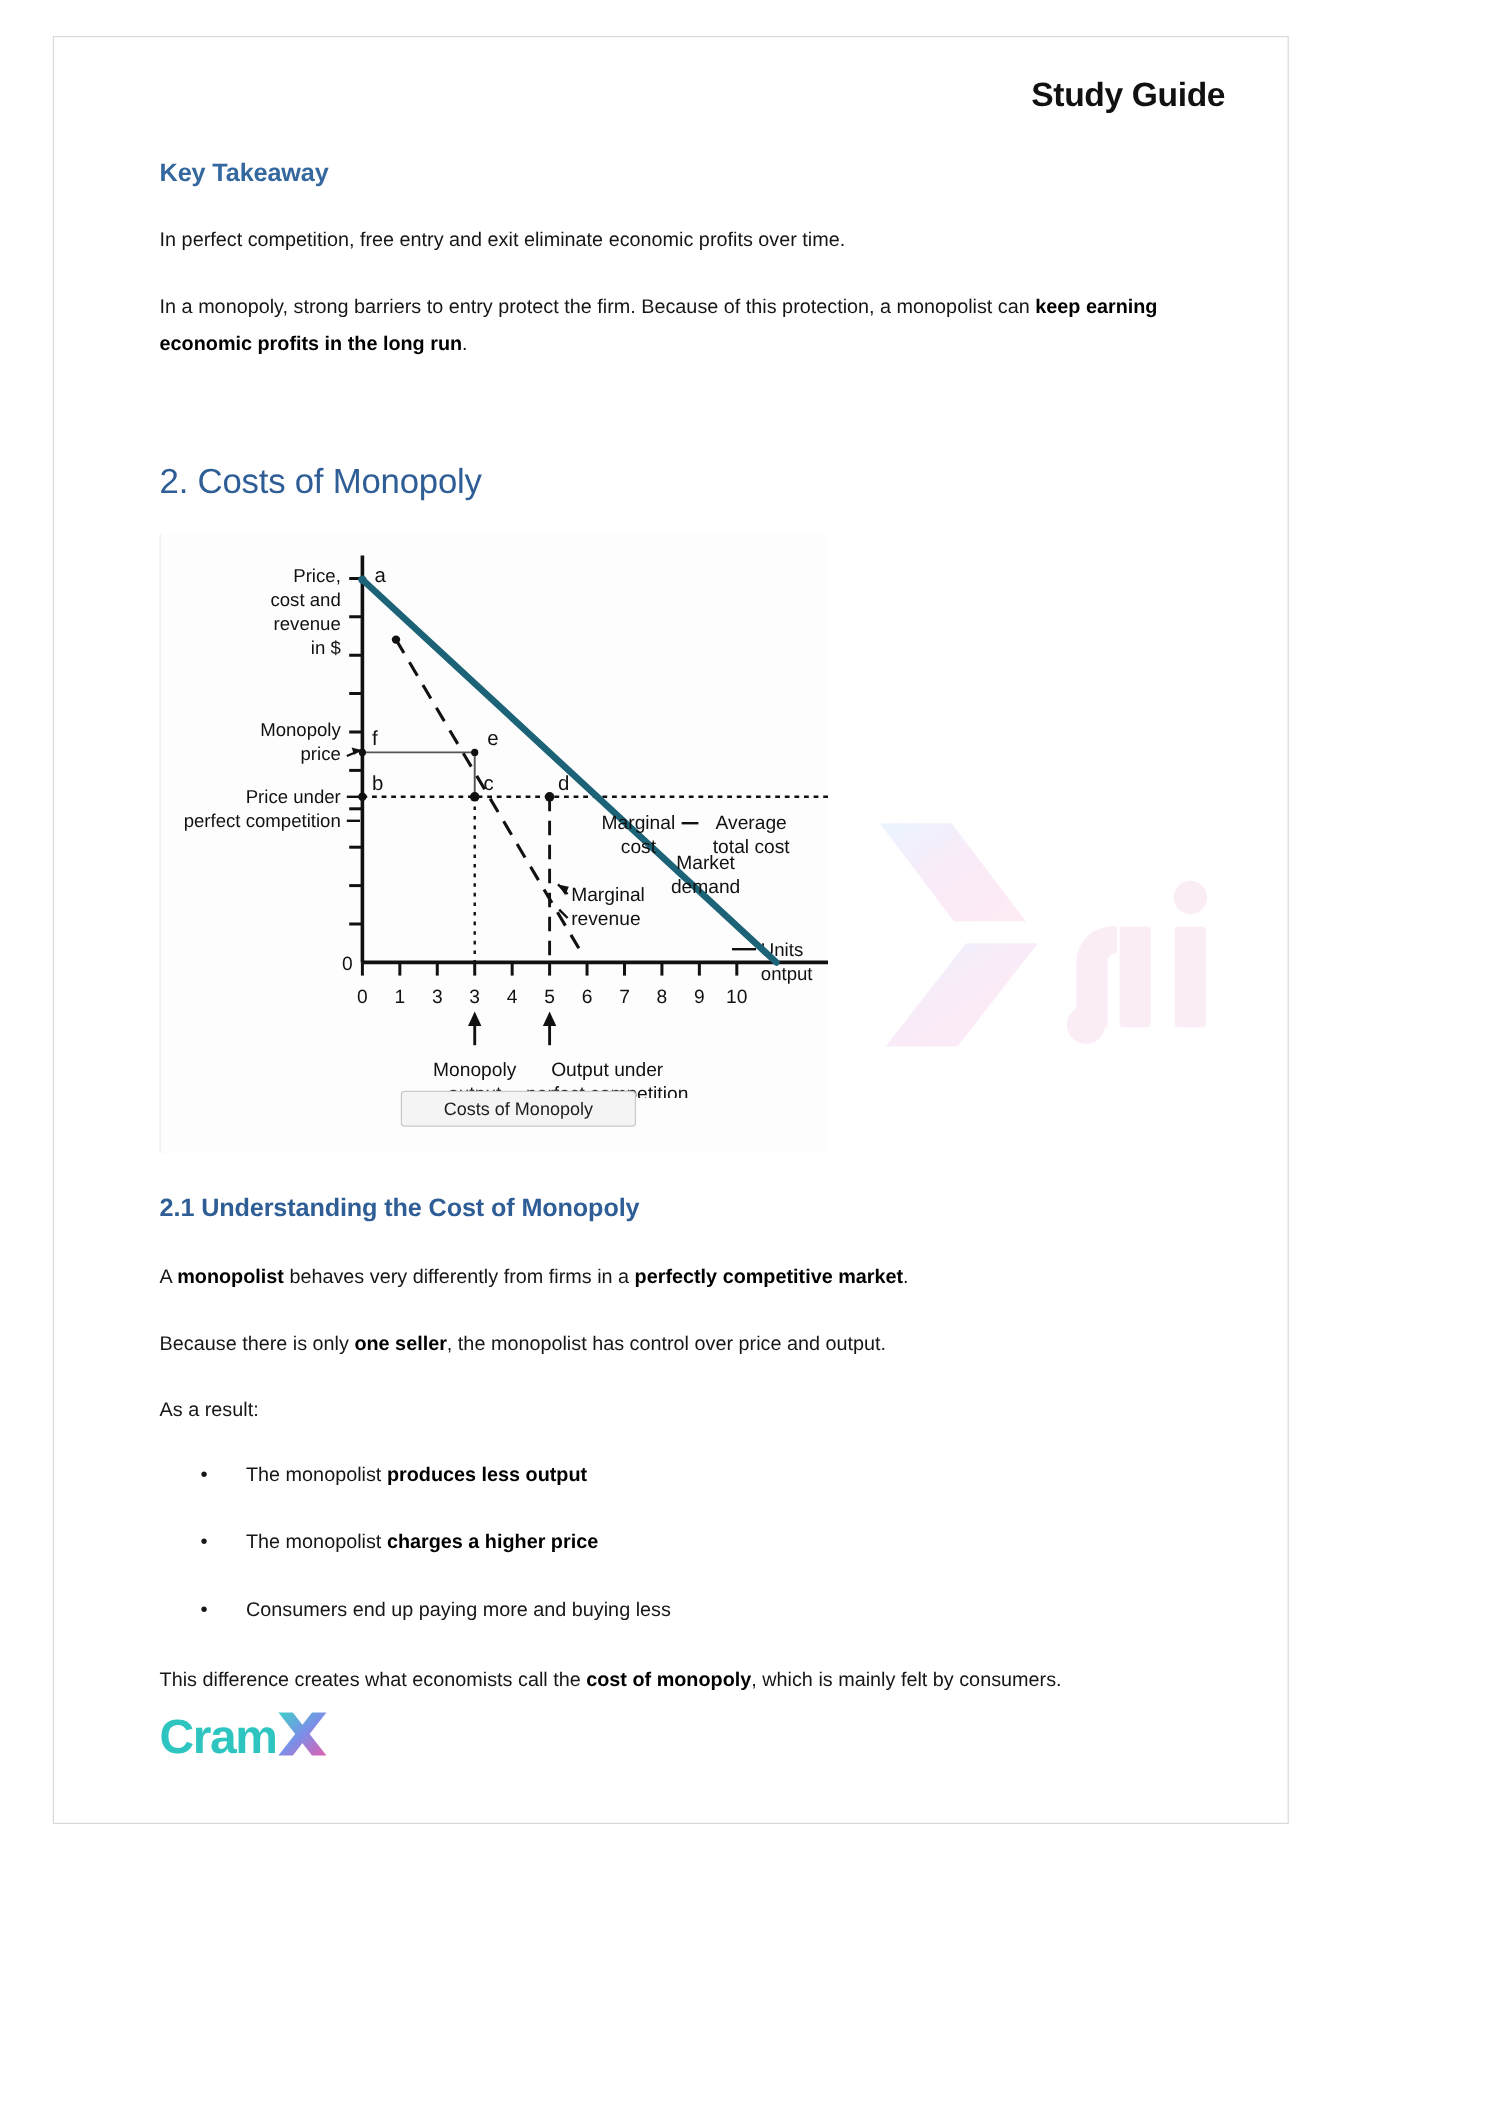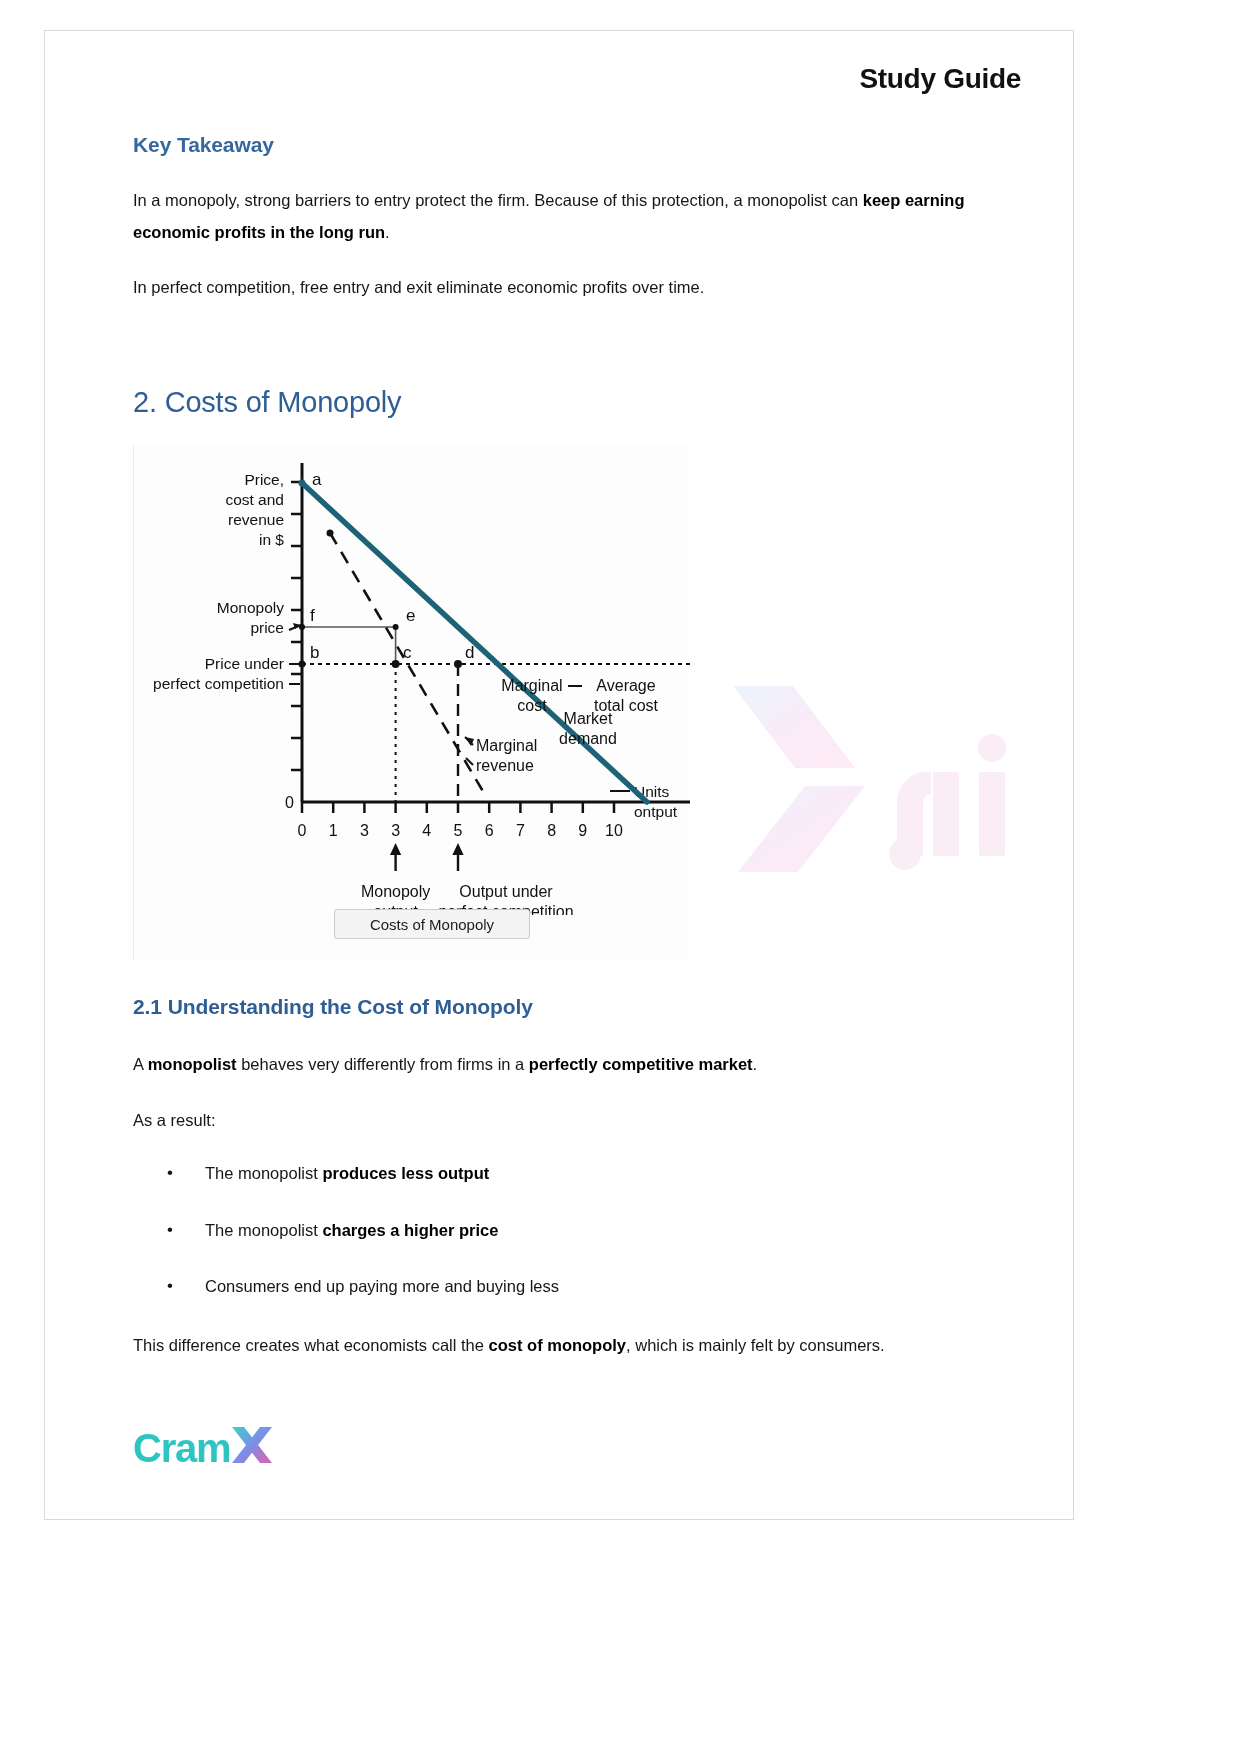--- a/index.html
+++ b/index.html
@@ -186,23 +186,23 @@
         <circle cx="299" cy="72" r="14" fill="#f8dcee"></circle>
       </svg>
     </div>
 
     <div class="content">
 
       <h1 class="doc-title">Study Guide</h1>
 
       <h2 class="h-key">Key Takeaway</h2>
 
+      <p class="body">In perfect competition, free entry and exit eliminate economic profits over time.</p>
+
       <p class="body"><span>In a monopoly, strong barriers to entry protect the firm. Because of this protection, a monopolist can </span><b>keep earning economic profits in the long run</b><span>.</span></p>
-
-      <p class="body">In perfect competition, free entry and exit eliminate economic profits over time.</p>
 
       <div class="spacer-lg"></div>
 
       <h2 class="h-section">2. Costs of Monopoly</h2>
 
       <div class="figure">
         <svg width="556" height="470" viewBox="0 0 556 470">
 
           <line x1="168" y1="18" x2="168" y2="357" stroke="#111" stroke-width="3"></line>
 
@@ -328,20 +328,21 @@
 
         <div class="fig-caption">Costs of Monopoly</div>
       </div>
 
       <div class="spacer-md"></div>
 
       <h2 class="h-sub">2.1 Understanding the Cost of Monopoly</h2>
 
       <p class="body"><span>A </span><b>monopolist</b><span> behaves very differently from firms in a </span><b>perfectly competitive market</b><span>.</span></p>
 
+      <p class="body"><span>Because there is only </span><b>one seller</b><span>, the monopolist has control over price and output.</span></p>
 
       <p class="body">As a result:</p>
 
       <ul class="bullets">
         <li><span class="dot">•</span><span>The monopolist </span><b>produces less output</b></li>
         <li><span class="dot">•</span><span>The monopolist </span><b>charges a higher price</b></li>
         <li><span class="dot">•</span><span>Consumers end up paying more and buying less</span><b></b></li>
       </ul>
 
       <p class="body"><span>This difference creates what economists call the </span><b>cost of monopoly</b><span>, which is mainly felt by consumers.</span></p>

